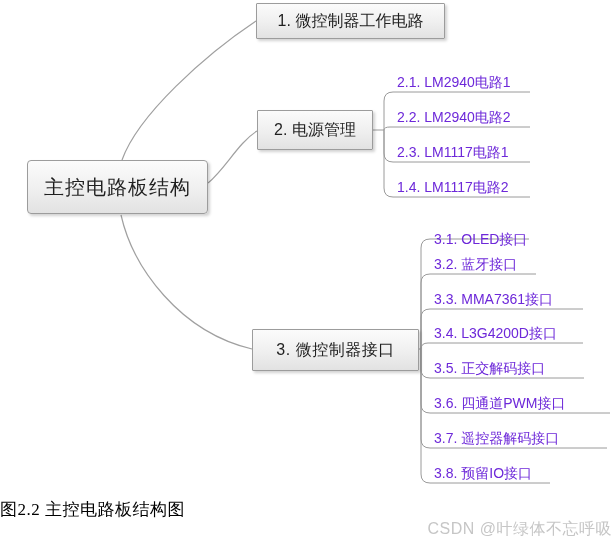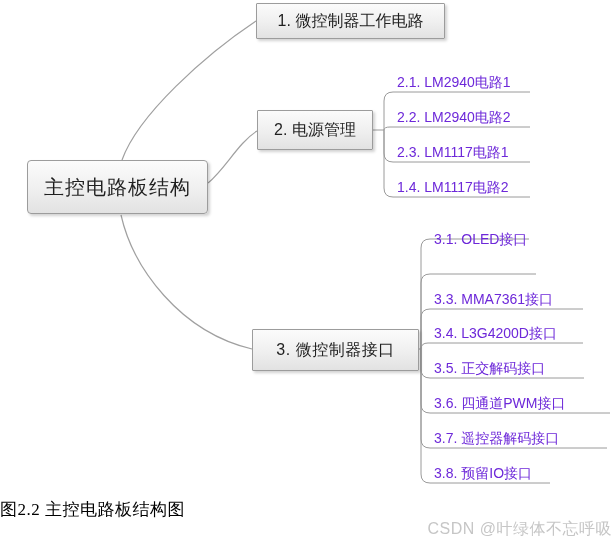--- a/index.html
+++ b/index.html
@@ -75,20 +75,21 @@
   <div class="topic b2">2. 电源管理</div>
 
   <div class="topic b3">3. 微控制器接口</div>
 
   <div class="subtopic" style="left:384px;top:71px;width:146px;">2.1. LM2940电路1</div>
   <div class="subtopic" style="left:384px;top:106px;width:146px;">2.2. LM2940电路2</div>
   <div class="subtopic" style="left:384px;top:141px;width:146px;">2.3. LM1117电路1</div>
   <div class="subtopic" style="left:384px;top:176px;width:146px;">1.4. LM1117电路2</div>
 
   <div class="subtopic" style="left:421px;top:228px;width:108px;">3.1. OLED接口</div>
+  <div class="subtopic" style="left:421px;top:253px;width:115px;">3.2. 蓝牙接口</div>
   <div class="subtopic" style="left:421px;top:288px;width:162px;">3.3. MMA7361接口</div>
   <div class="subtopic" style="left:421px;top:322px;width:162px;">3.4. L3G4200D接口</div>
   <div class="subtopic" style="left:421px;top:357px;width:163px;text-align:center;">3.5. 正交解码接口</div>
   <div class="subtopic" style="left:421px;top:392px;width:189px;text-align:center;">3.6. 四通道PWM接口</div>
   <div class="subtopic" style="left:421px;top:427px;width:186px;text-align:right;">3.7. 遥控器解码接口</div>
   <div class="subtopic" style="left:421px;top:462px;width:129px;">3.8. 预留IO接口</div>
 
   <div class="caption">图2.2 主控电路板结构图</div>
 
   <div class="watermark">CSDN @叶绿体不忘呼吸</div>

